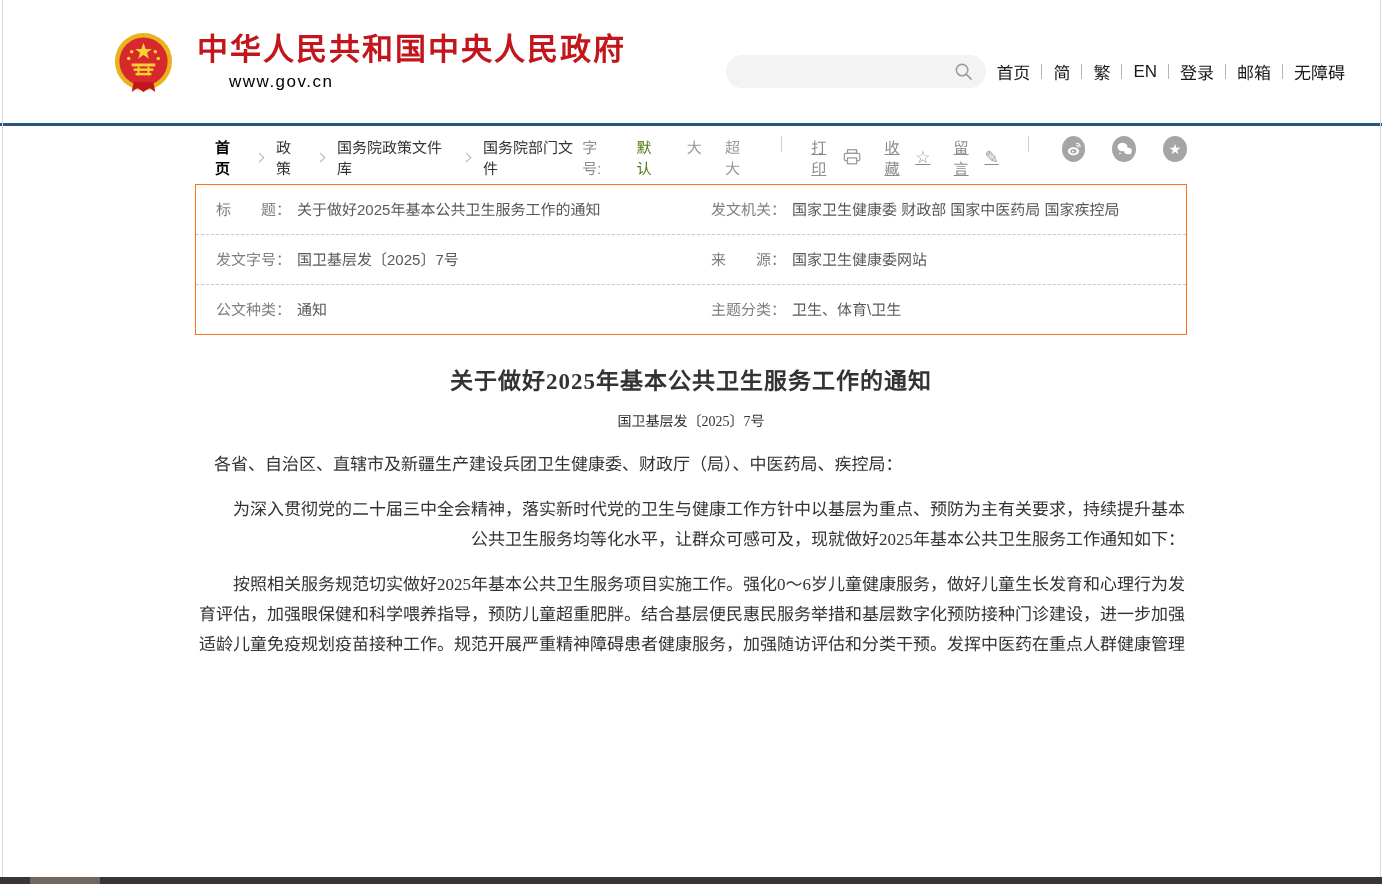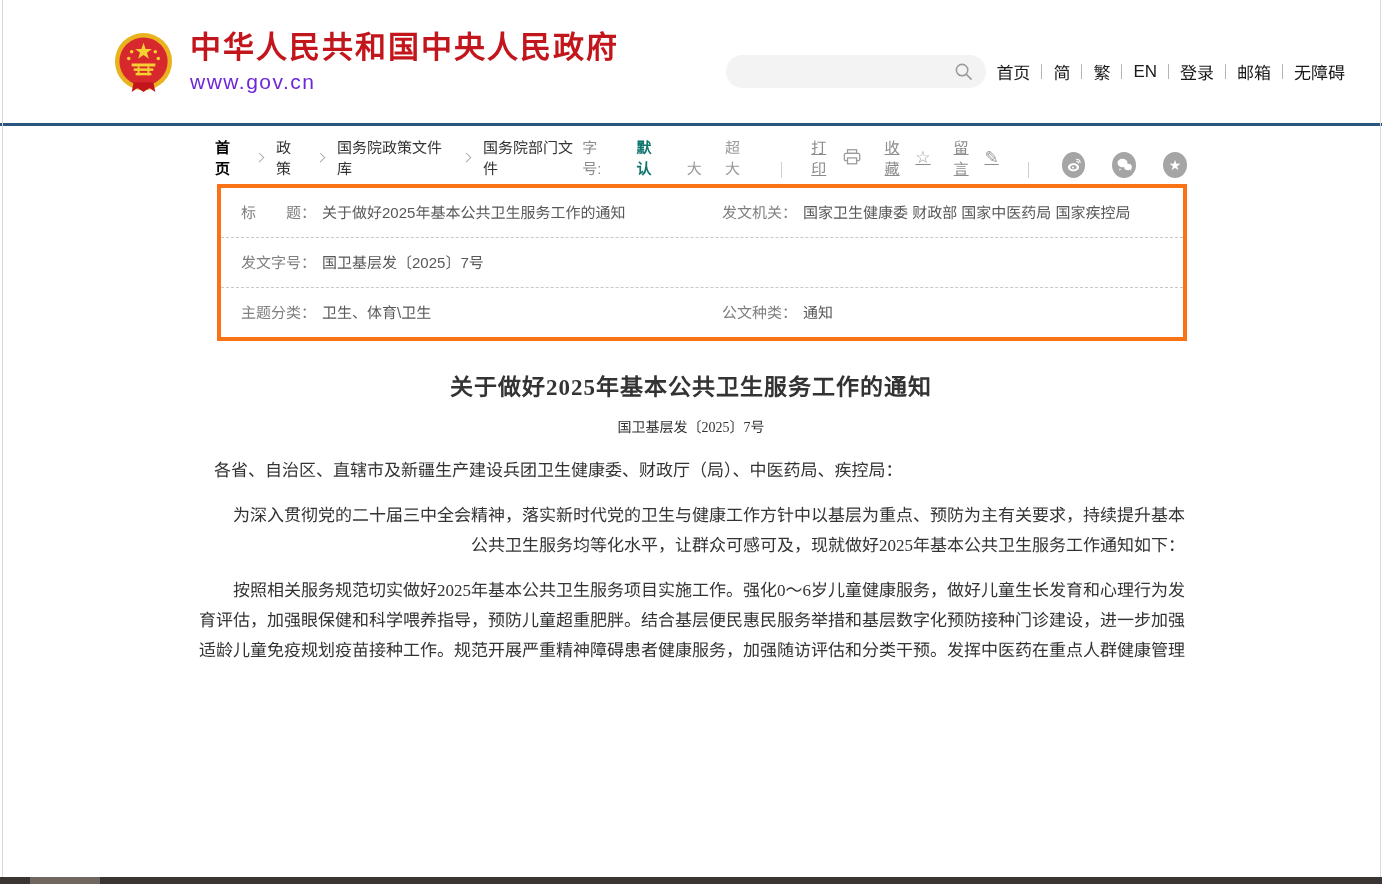--- a/index.html
+++ b/index.html
@@ -4,24 +4,24 @@
 <style>
   * { margin:0; padding:0; box-sizing:border-box; }
   html,body { width:1382px; height:884px; overflow:hidden; background:#fff;
     font-family:"Liberation Sans","DejaVu Sans",sans-serif; }
 
   .edge-line { position:fixed; top:0; bottom:0; width:1px; background:#d9d9d9; z-index:50; }
   .edge-left { left:2px; } .edge-right { right:1px; }
 
   
   .site-header { position:relative; height:126px; border-bottom:3px solid #2a567e; background:#fff; }
-  .logo-group { position:absolute; left:112px; top:31px; display:flex; align-items:center; gap:15px; cursor:pointer; }
+  .logo-group { position:absolute; left:112px; top:31px; display:flex; align-items:center; gap:22px; cursor:pointer; }
   .emblem { width:63px; height:63px; flex:0 0 auto; }
   .site-title { font-size:31px; font-weight:bold; color:#c3161c; letter-spacing:2px; line-height:34px; }
-  .site-url { font-size:21px; color:#6d28d9; letter-spacing:1.5px; margin-top:5px; }
+  .site-url { font-size:17px; color:#000000; letter-spacing:1.5px; margin-top:5px;margin-left:32px; }
 
   .search-box { position:absolute; left:726px; top:55px; width:260px; height:33px;
     background:#f3f3f3; border-radius:17px; }
   .search-box input { position:absolute; inset:0; border:none; outline:none; background:transparent;
     padding:0 42px 0 16px; font-size:14px; color:#333; border-radius:17px; }
   .search-icon { position:absolute; right:13px; top:7px; width:19px; height:19px; cursor:pointer; }
 
   .top-nav { position:absolute; right:37px; top:59px; display:flex; align-items:center; gap:11px;
     font-size:17px; color:#1a1a1a; }
   .top-nav a { color:#1a1a1a; text-decoration:none; cursor:pointer; white-space:nowrap; }
@@ -30,33 +30,33 @@
   
   .container { width:992px; margin:0 auto; }
 
   .crumb-row { display:flex; justify-content:space-between; align-items:center; margin-top:16px; height:30px; }
   .breadcrumb { display:flex; align-items:center; gap:13px; font-size:15px; color:#333; padding-left:20px; }
   .breadcrumb a { color:#333; text-decoration:none; cursor:pointer; }
   .breadcrumb .crumb-home { font-weight:bold; color:#000; }
   .crumb-sep { width:7px; height:7px; border-top:1px solid #aaa; border-right:1px solid #aaa;
     transform:rotate(45deg); margin-top:1px; }
 
-  .tools { display:flex; align-items:flex-end; gap:23px; font-size:15px; color:#8c8c8c; }
+  .tools { display:flex; align-items:flex-start; gap:23px; font-size:15px; color:#8c8c8c; }
   .fs-label { color:#8c8c8c; }
-  .fs-default { color:#0f766e; font-weight:bold; cursor:pointer; }
+  .fs-default { color:#4d7c0f; font-weight:normal; cursor:pointer; }
   .fs-opt { color:#9a9a9a; cursor:pointer; }
   .tool-divider { width:1px; height:16px; background:#cfcfcf; margin:0 6px; }
   .tool-item { display:flex; align-items:center; gap:5px; color:#8c8c8c; cursor:pointer;text-decoration:underline; }
   .glyph-icon { font-size:17px; color:#9a9a9a; line-height:1; }
   .share-circle { width:26px; height:26px; border-radius:50%; background:#a5a5a5;
     display:flex; align-items:center; justify-content:center; cursor:pointer; margin-left:4px; }
   .share-circle .share-star-glyph { color:#fff; font-size:14px; line-height:1; }
 
   
-  .meta-table { margin-top:12px; border:4px solid #f97316;margin-left:22px; }
+  .meta-table { margin-top:12px; border:1px solid #f97316; }
   .meta-row { display:flex; border-bottom:1px dashed #c8c8c8; }
   .meta-row:last-child { border-bottom:none; }
   .meta-cell { width:50%; padding:15px 20px; display:flex; font-size:15px; line-height:19px; }
   .meta-label { color:#808080; white-space:pre; flex:0 0 auto; }
   .meta-value { color:#595959; margin-left:6px; }
 
   
   .article { font-family:"Liberation Serif","DejaVu Serif",serif; color:#333; }
   .article-title { margin-top:27px; text-align:center; font-size:23px; font-weight:bold; letter-spacing:1px; }
   .doc-number { text-align:center; font-size:14px; margin-top:14px; color:#333; }
@@ -191,29 +191,33 @@
       <div class="meta-cell">
         <span class="meta-label">发文机关：</span>
         <span class="meta-value">国家卫生健康委 财政部 国家中医药局 国家疾控局</span>
       </div>
     </div>
     <div class="meta-row">
       <div class="meta-cell">
         <span class="meta-label">发文字号：</span>
         <span class="meta-value">国卫基层发〔2025〕7号</span>
       </div>
+      <div class="meta-cell">
+        <span class="meta-label">来　　源：</span>
+        <span class="meta-value">国家卫生健康委网站</span>
+      </div>
     </div>
     <div class="meta-row">
+      <div class="meta-cell">
+        <span class="meta-label">公文种类：</span>
+        <span class="meta-value">通知</span>
+      </div>
       <div class="meta-cell">
         <span class="meta-label">主题分类：</span>
         <span class="meta-value">卫生、体育\卫生</span>
-      </div>
-      <div class="meta-cell">
-        <span class="meta-label">公文种类：</span>
-        <span class="meta-value">通知</span>
       </div>
     </div>
   </div>
 
   <article class="article">
     <h1 class="article-title">关于做好2025年基本公共卫生服务工作的通知</h1>
     <div class="doc-number">国卫基层发〔2025〕7号</div>
     <div class="article-body">
       <p class="p-salutation">各省、自治区、直辖市及新疆生产建设兵团卫生健康委、财政厅（局）、中医药局、疾控局：</p>
       <p class="p-text">为深入贯彻党的二十届三中全会精神，落实新时代党的卫生与健康工作方针中以基层为重点、预防为主有关要求，持续提升基本公共卫生服务均等化水平，让群众可感可及，现就做好2025年基本公共卫生服务工作通知如下：</p>

